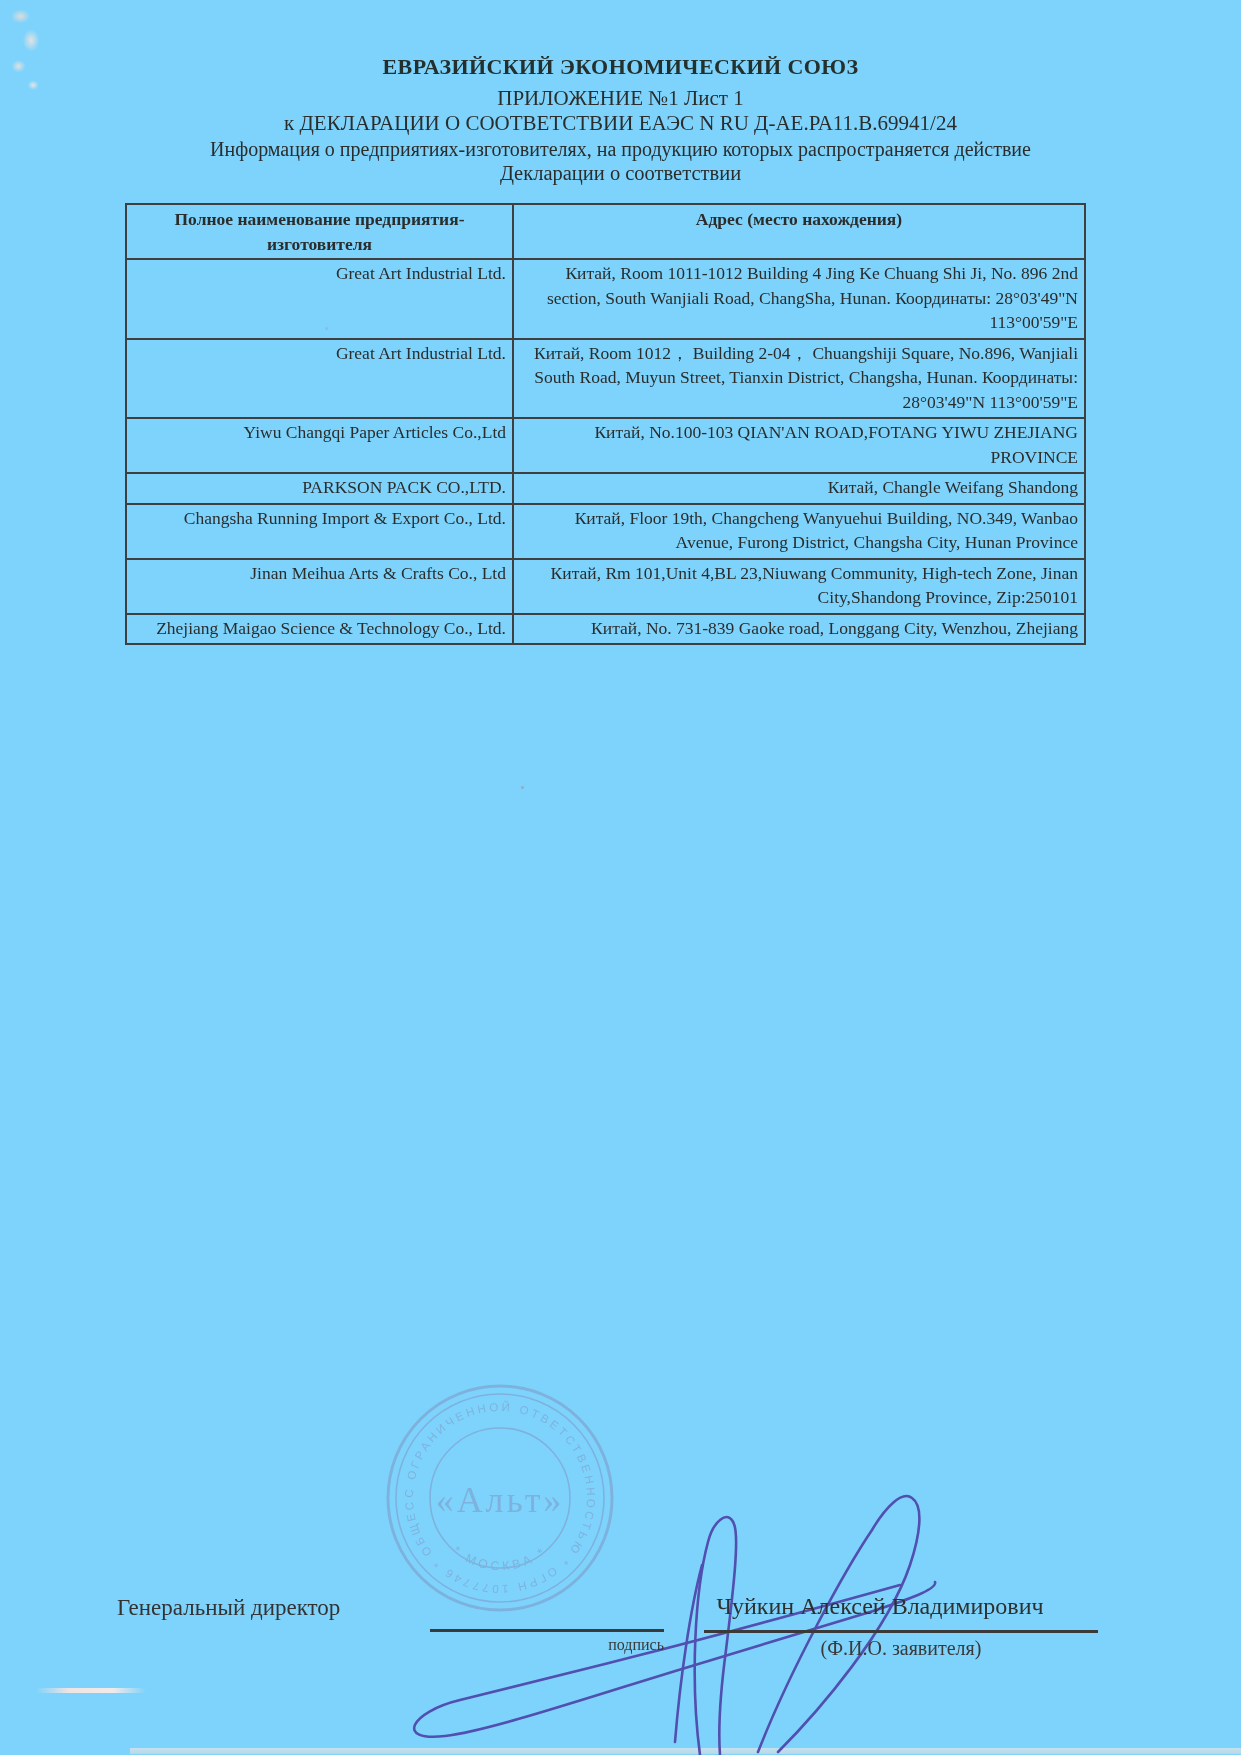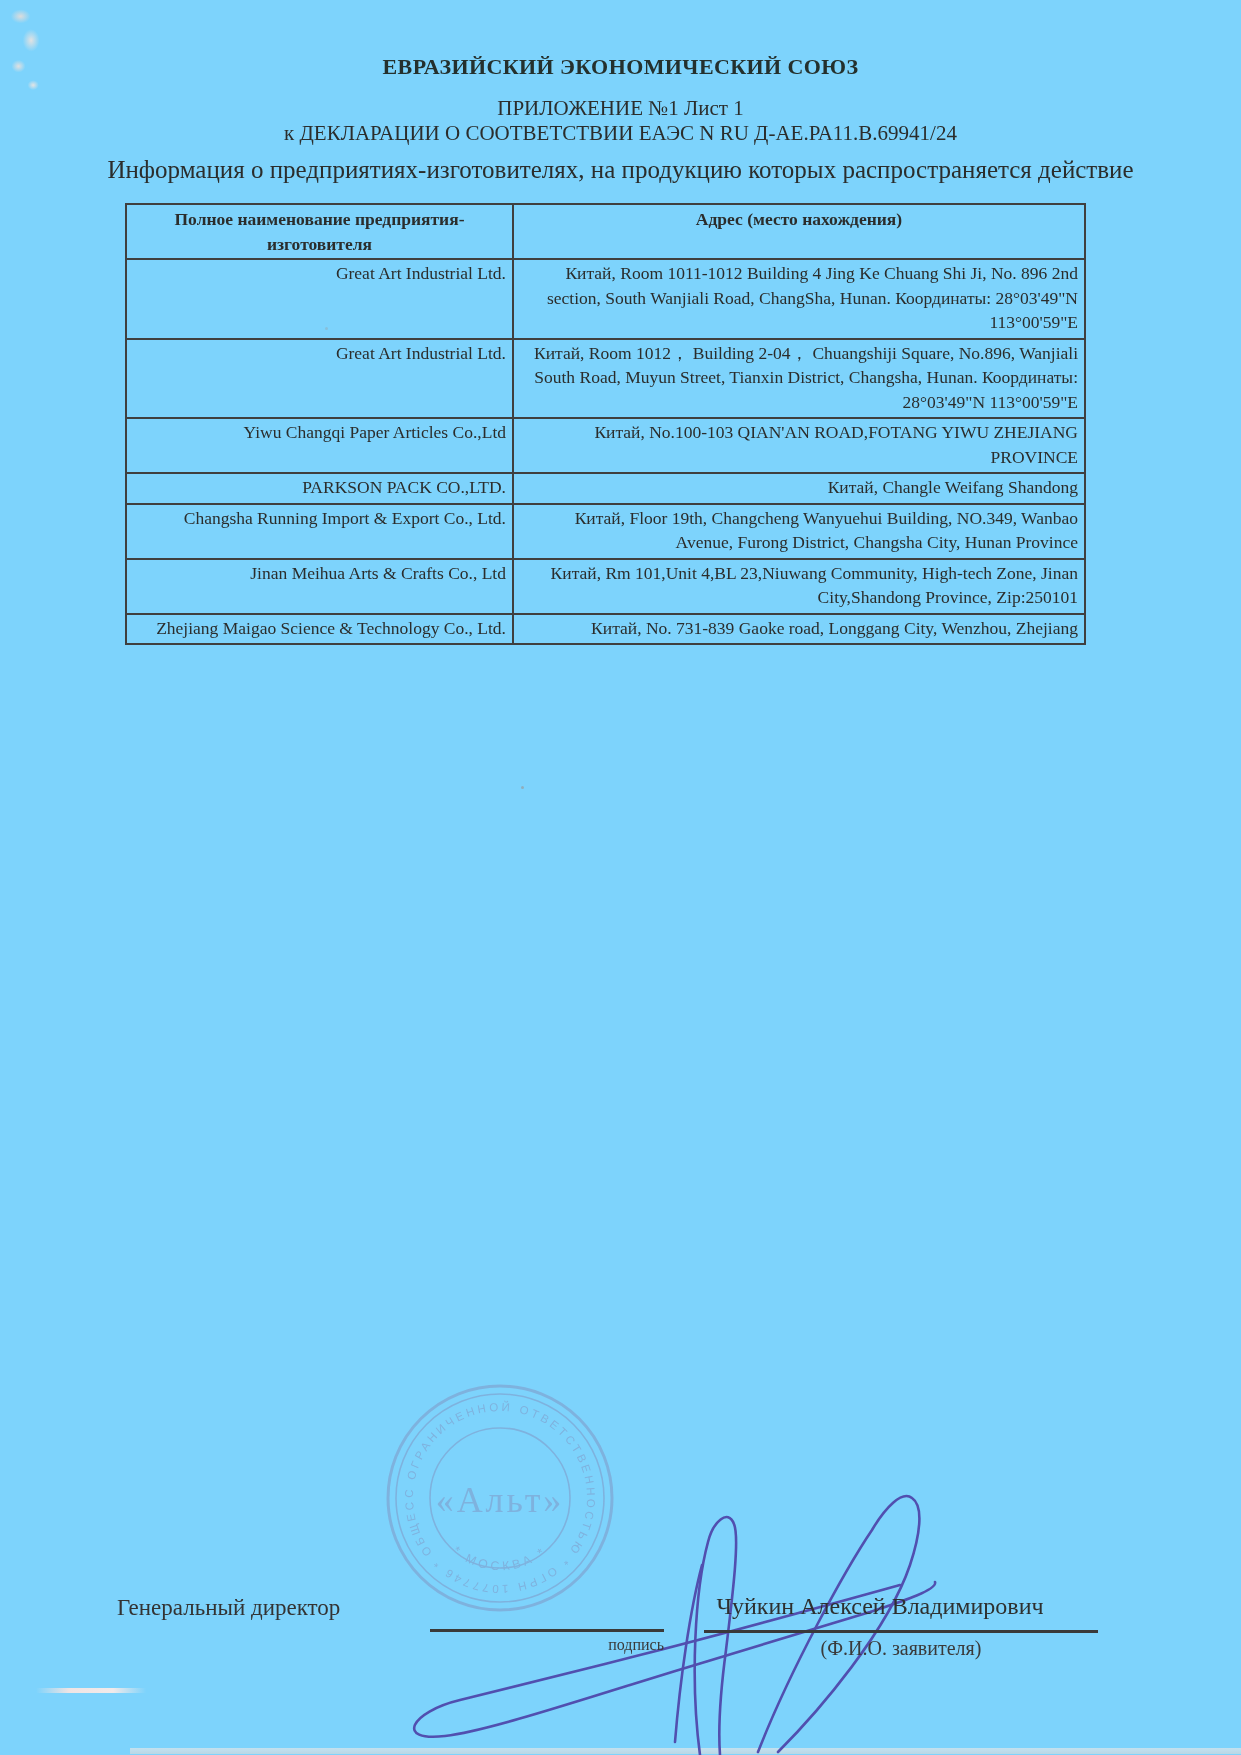--- a/index.html
+++ b/index.html
@@ -8,23 +8,23 @@
     width:1241px;height:1755px;
     margin:0 auto;
     background:#7dd3fc;
     font-family:"Liberation Serif","DejaVu Serif",serif;
     color:#2b2d2c;
     overflow:hidden;
   }
   
   .doc-header{position:absolute;top:54px;left:0;width:100%;text-align:center;}
   .h-line1{font-size:22px;font-weight:bold;letter-spacing:.4px;line-height:26px;color:#24302d;}
-  .h-line2{font-size:21px;line-height:25px;margin-top:16px;}
+  .h-line2{font-size:21px;line-height:25px;margin-top:6px;}
   .h-line3{font-size:21px;line-height:25px;}
-  .h-line4{font-size:25px;line-height:24px;margin-top:12px;}
+  .h-line4{font-size:20px;line-height:24px;margin-top:1px;}
   .h-line5{font-size:20.5px;line-height:24px;}
   
   table.man-table{
     position:absolute;top:203px;left:125px;width:961px;
     border-collapse:collapse;table-layout:fixed;
   }
   .man-table td,.man-table th{
     border:2px solid #3f3f3f;
     font-size:17.5px;line-height:24.5px;
     padding:1px 6px 3px 8px;
@@ -68,20 +68,21 @@
   <div class="streak-bl"></div>
   <div class="band-bottom"></div>
   <div class="speck" style="left:521px;top:786px;"></div>
   <div class="speck" style="left:325px;top:327px;opacity:.35;"></div>
 
   <div class="doc-header">
     <div class="h-line1">ЕВРАЗИЙСКИЙ ЭКОНОМИЧЕСКИЙ СОЮЗ</div>
     <div class="h-line2">ПРИЛОЖЕНИЕ №1 Лист 1</div>
     <div class="h-line3">к ДЕКЛАРАЦИИ О СООТВЕТСТВИИ ЕАЭС N RU Д-АЕ.РА11.В.69941/24</div>
     <div class="h-line4">Информация о предприятиях-изготовителях, на продукцию которых распространяется действие</div>
+    <div class="h-line5">Декларации о соответствии</div>
   </div>
 
   <table class="man-table">
     <tbody>
         <tr>
       <th class="col-name">Полное наименование предприятия-изготовителя</th>
       <th>Адрес (место нахождения)</th>
     </tr>
     <tr>
       <td>Great Art Industrial Ltd.</td>

